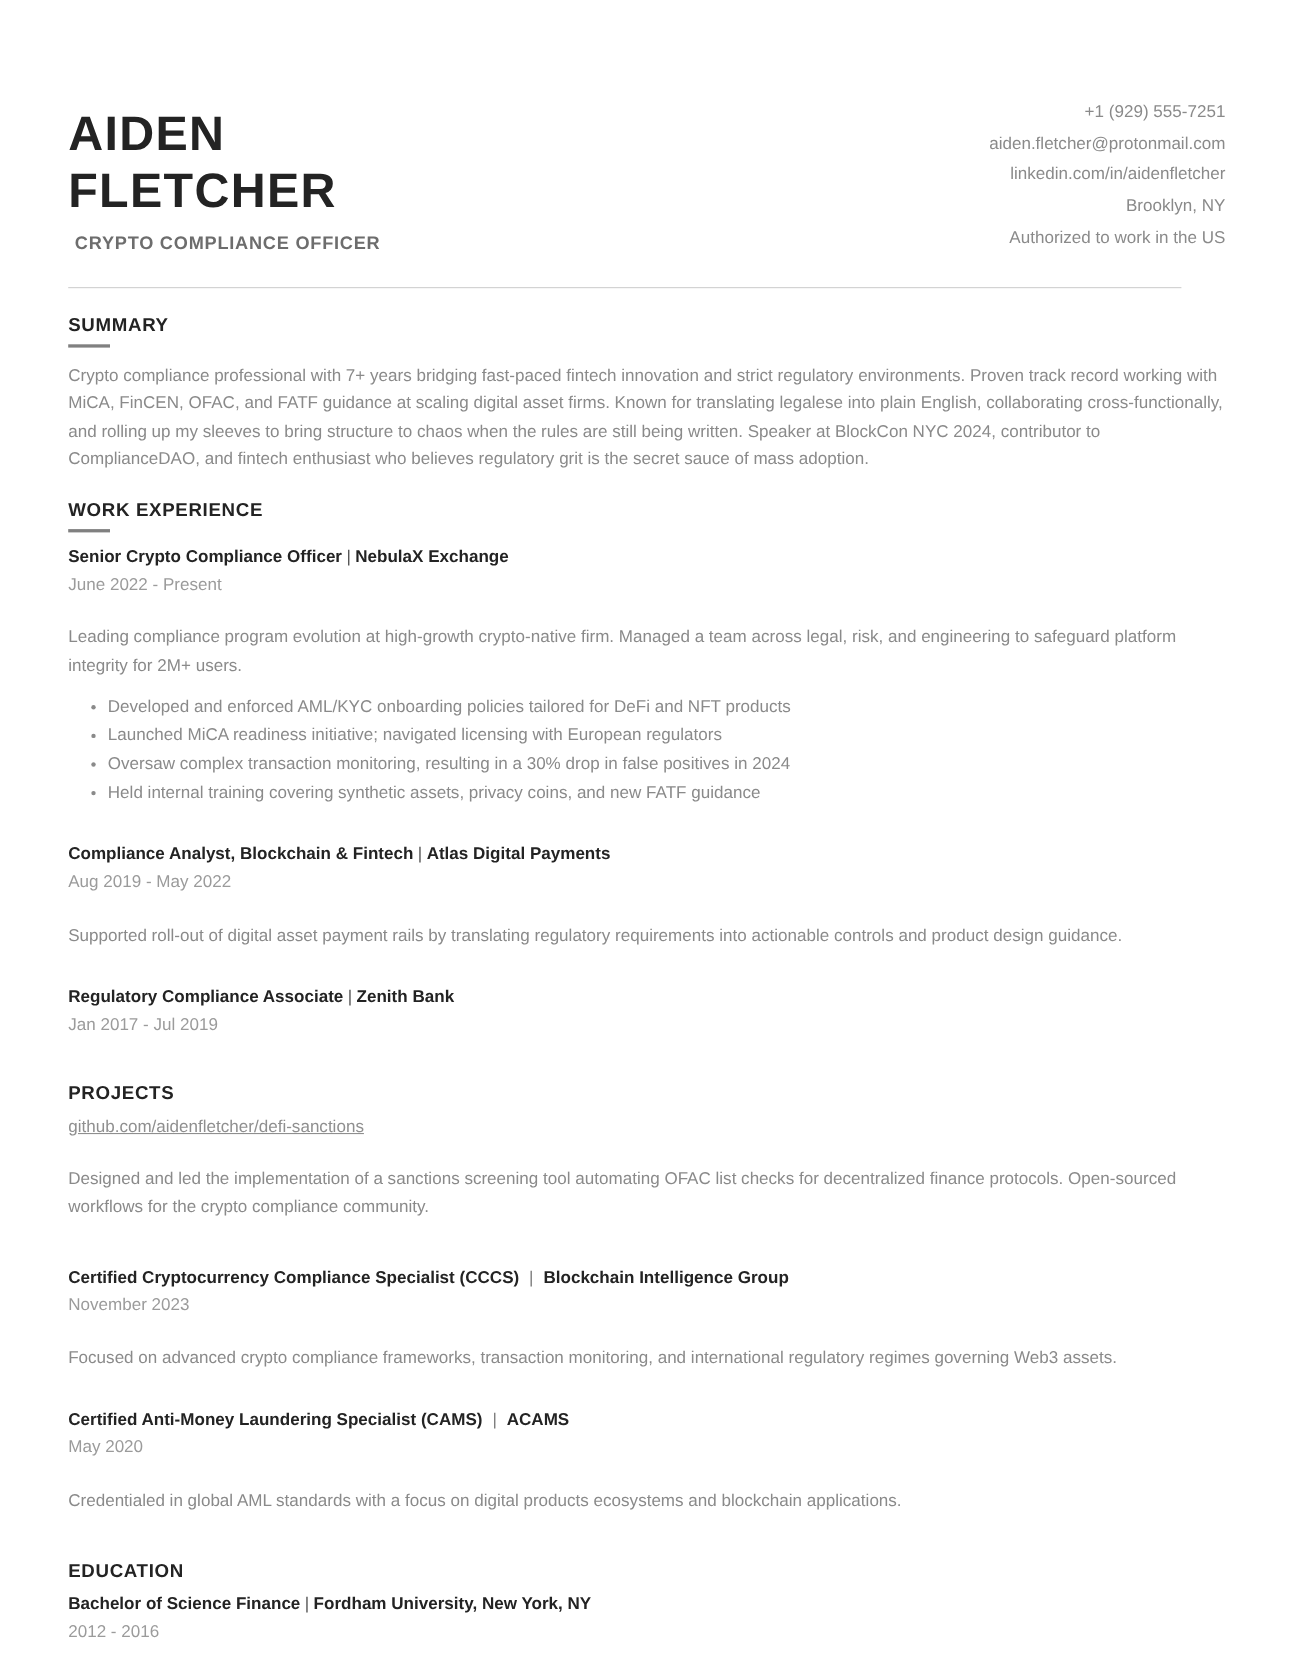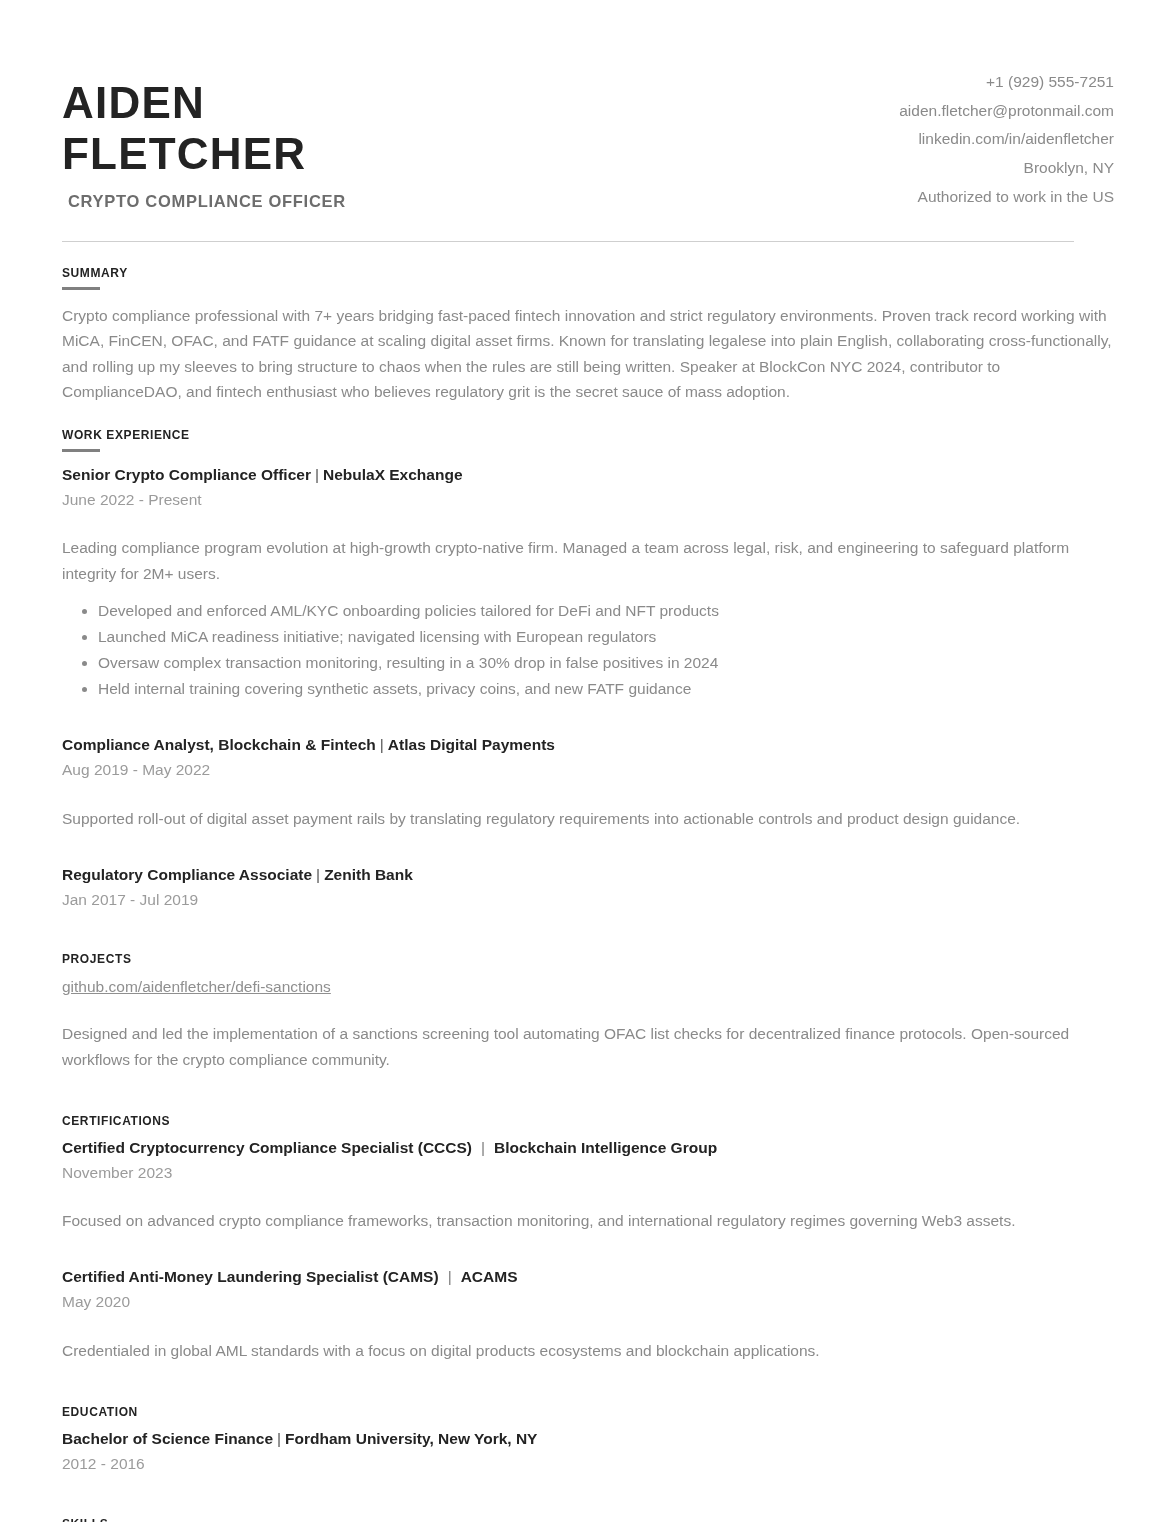--- a/index.html
+++ b/index.html
@@ -19,23 +19,23 @@
     min-height: 1522px;
     box-sizing: border-box;
     padding: 0 62px 40px 62px;
     background: #ffffff;
     position: relative;
   }
 
   
   .header {
     display: flex;
-    align-items: flex-end;
+    align-items: flex-start;
     justify-content: space-between;
-    padding-top: 62px;
+    padding-top: 82px;
   }
   .identity {
     flex: 0 0 auto;
     padding-top: 14px;
   }
   .name {
     font-size: 44px;
     font-weight: bold;
     letter-spacing: 1.2px;
     line-height: 1.18;
@@ -65,21 +65,21 @@
   .top-rule {
     margin-top: 30px;
     margin-right: 40px;
     height: 1px;
     background: #cfcfcf;
   }
 
   
   .section { margin-top: 24px; }
   .section-heading {
-    font-size: 12px;
+    font-size: 17px;
     font-weight: bold;
     letter-spacing: 0.6px;
     color: #232323;
     text-transform: uppercase;
     margin: 0;
   }
   .accent-bar {
     width: 38px;
     height: 3px;
     background: #808080;
@@ -221,21 +221,20 @@
     <div class="section-heading">PROJECTS</div>
     <div class="section-body" style="margin-top:10px;">
       <div class="entry">
         <a class="link">github.com/aidenfletcher/defi-sanctions</a>
         <p class="para entry-desc">Designed and led the implementation of a sanctions screening tool automating OFAC list checks for decentralized finance protocols. Open-sourced workflows for the crypto compliance community.</p>
       </div>
     </div>
   </div>
 
   <div class="section section-gap-lg">
-    <div class="section-heading">CERTIFICATIONS</div>
     <div class="section-body" style="margin-top:10px;">
 
       <div class="entry">
         <div class="entry-title">
           <span>Certified Cryptocurrency Compliance Specialist (CCCS)</span><span class="sep-wide">|</span><span>Blockchain Intelligence Group</span>
         </div>
         <div class="entry-date">November 2023</div>
         <p class="para entry-desc">Focused on advanced crypto compliance frameworks, transaction monitoring, and international regulatory regimes governing Web3 assets.</p>
       </div>
 

